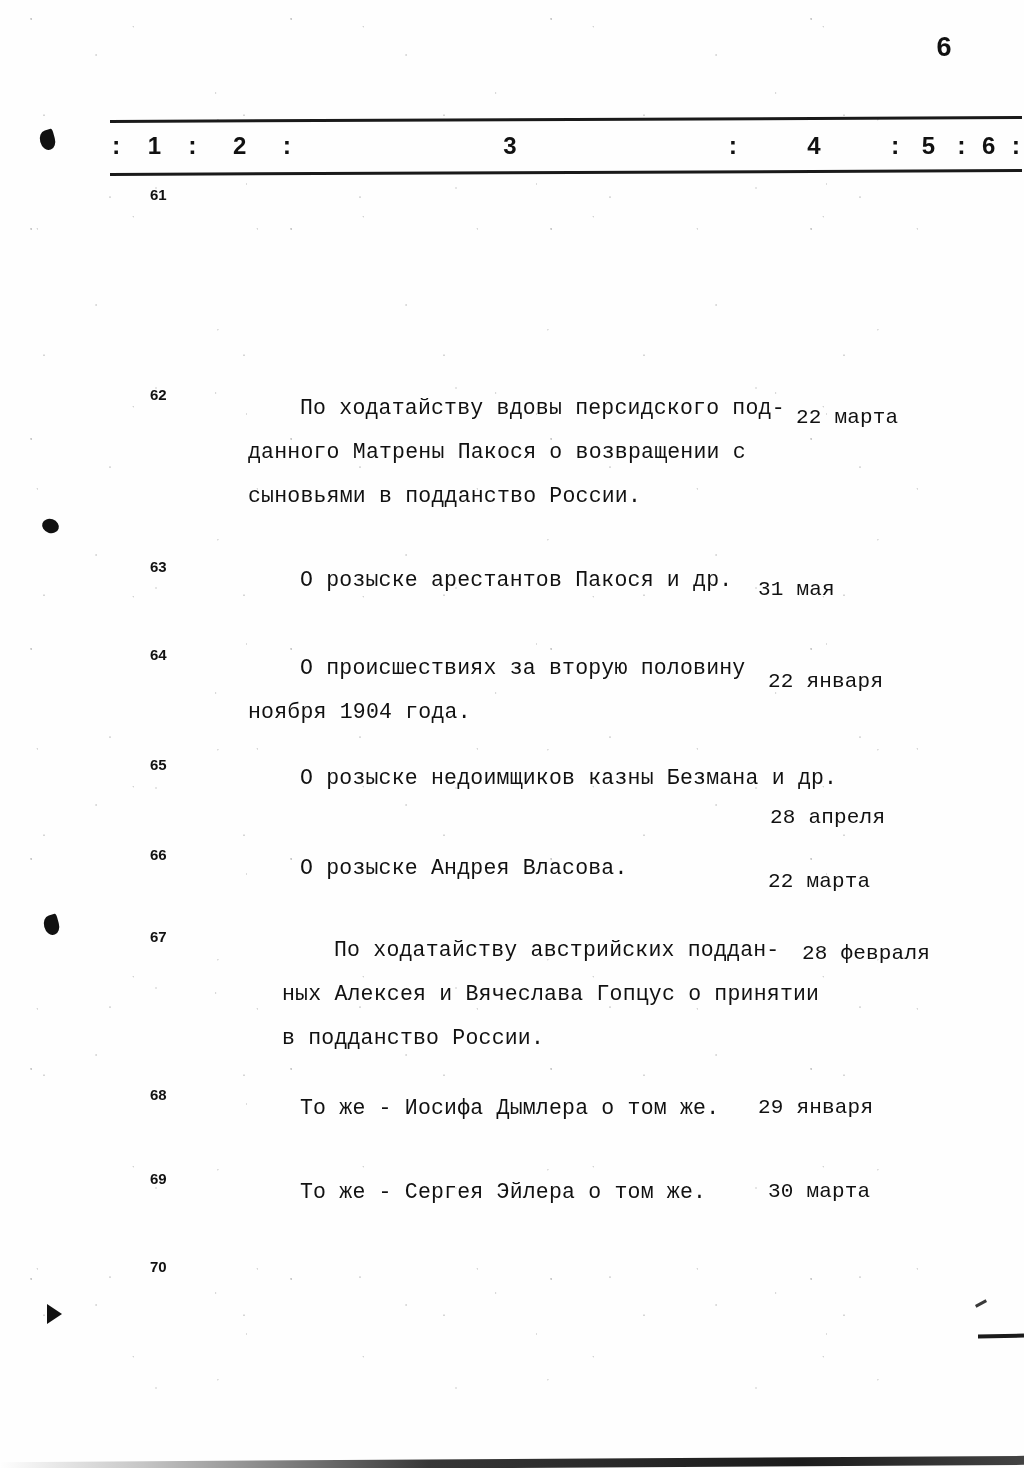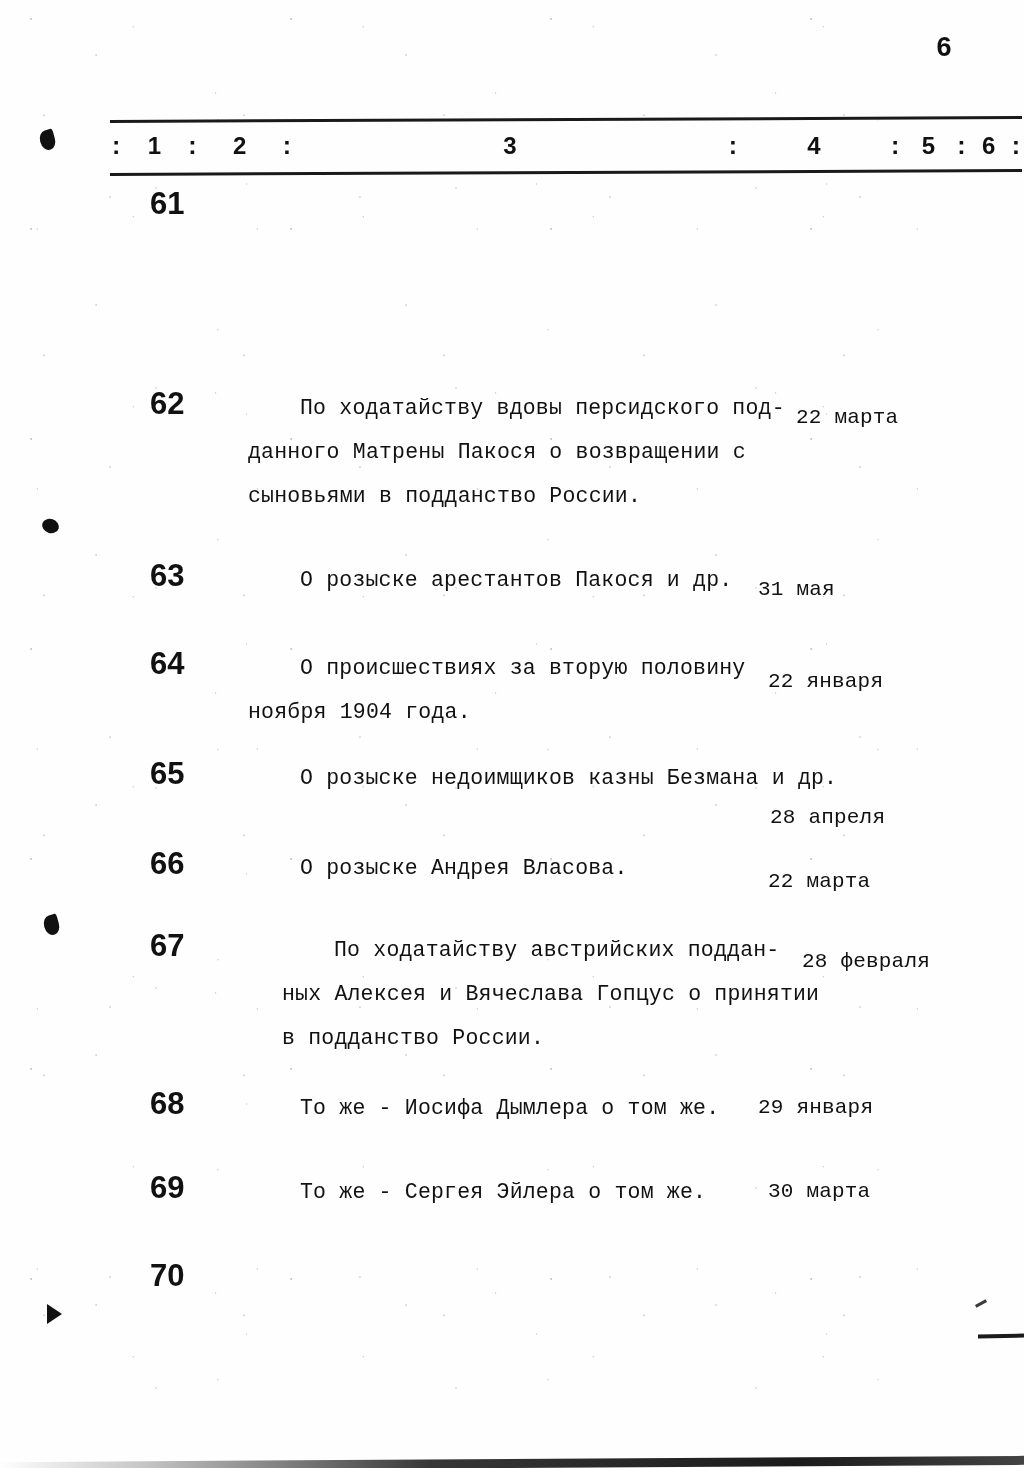--- a/index.html
+++ b/index.html
@@ -108,21 +108,21 @@
     position: relative;
     display: block;
     width: 100%;
   }
   .num {
     position: absolute;
     left: 150px;
     width: 56px;
     text-align: left;
     font-family: "Liberation Sans", sans-serif;
-    font-size: 31px;
+    font-size: 15px;
     font-weight: 700;
   }
   .body {
     margin-left: 248px;
     margin-right: 30px;
     position: relative;
   }
   .line {
     font-size: 21.5px;
     line-height: 44px;
@@ -259,21 +259,21 @@
           <div class="line indent">О розыске Андрея Власова.</div>
           <div class="date" style="left: 520px; top: 14px;">22 марта</div>
         </div>
       </div>
       <div class="entry" style="position: absolute; top: 742px; left: 0px; right: 0px; padding-left: 34px;">
         <div class="num">67</div>
         <div class="body">
           <div class="line indent">По ходатайству австрийских поддан-</div>
           <div class="line">ных Алексея и Вячеслава Гопцус о принятии</div>
           <div class="line">в подданство России.</div>
-          <div class="date" style="left: 520px; top: 12px;">28 февраля</div>
+          <div class="date" style="left: 520px; top: 4px;">28 февраля</div>
         </div>
       </div>
       <div class="entry" style="position: absolute; top: 900px; left: 0px; right: 0px;">
         <div class="num">68</div>
         <div class="body">
           <div class="line indent">То же - Иосифа Дымлера о том же.</div>
           <div class="date" style="left: 510px; top: 0px;">29 января</div>
         </div>
       </div>
       <div class="entry" style="position: absolute; top: 984px; left: 0px; right: 0px;">

